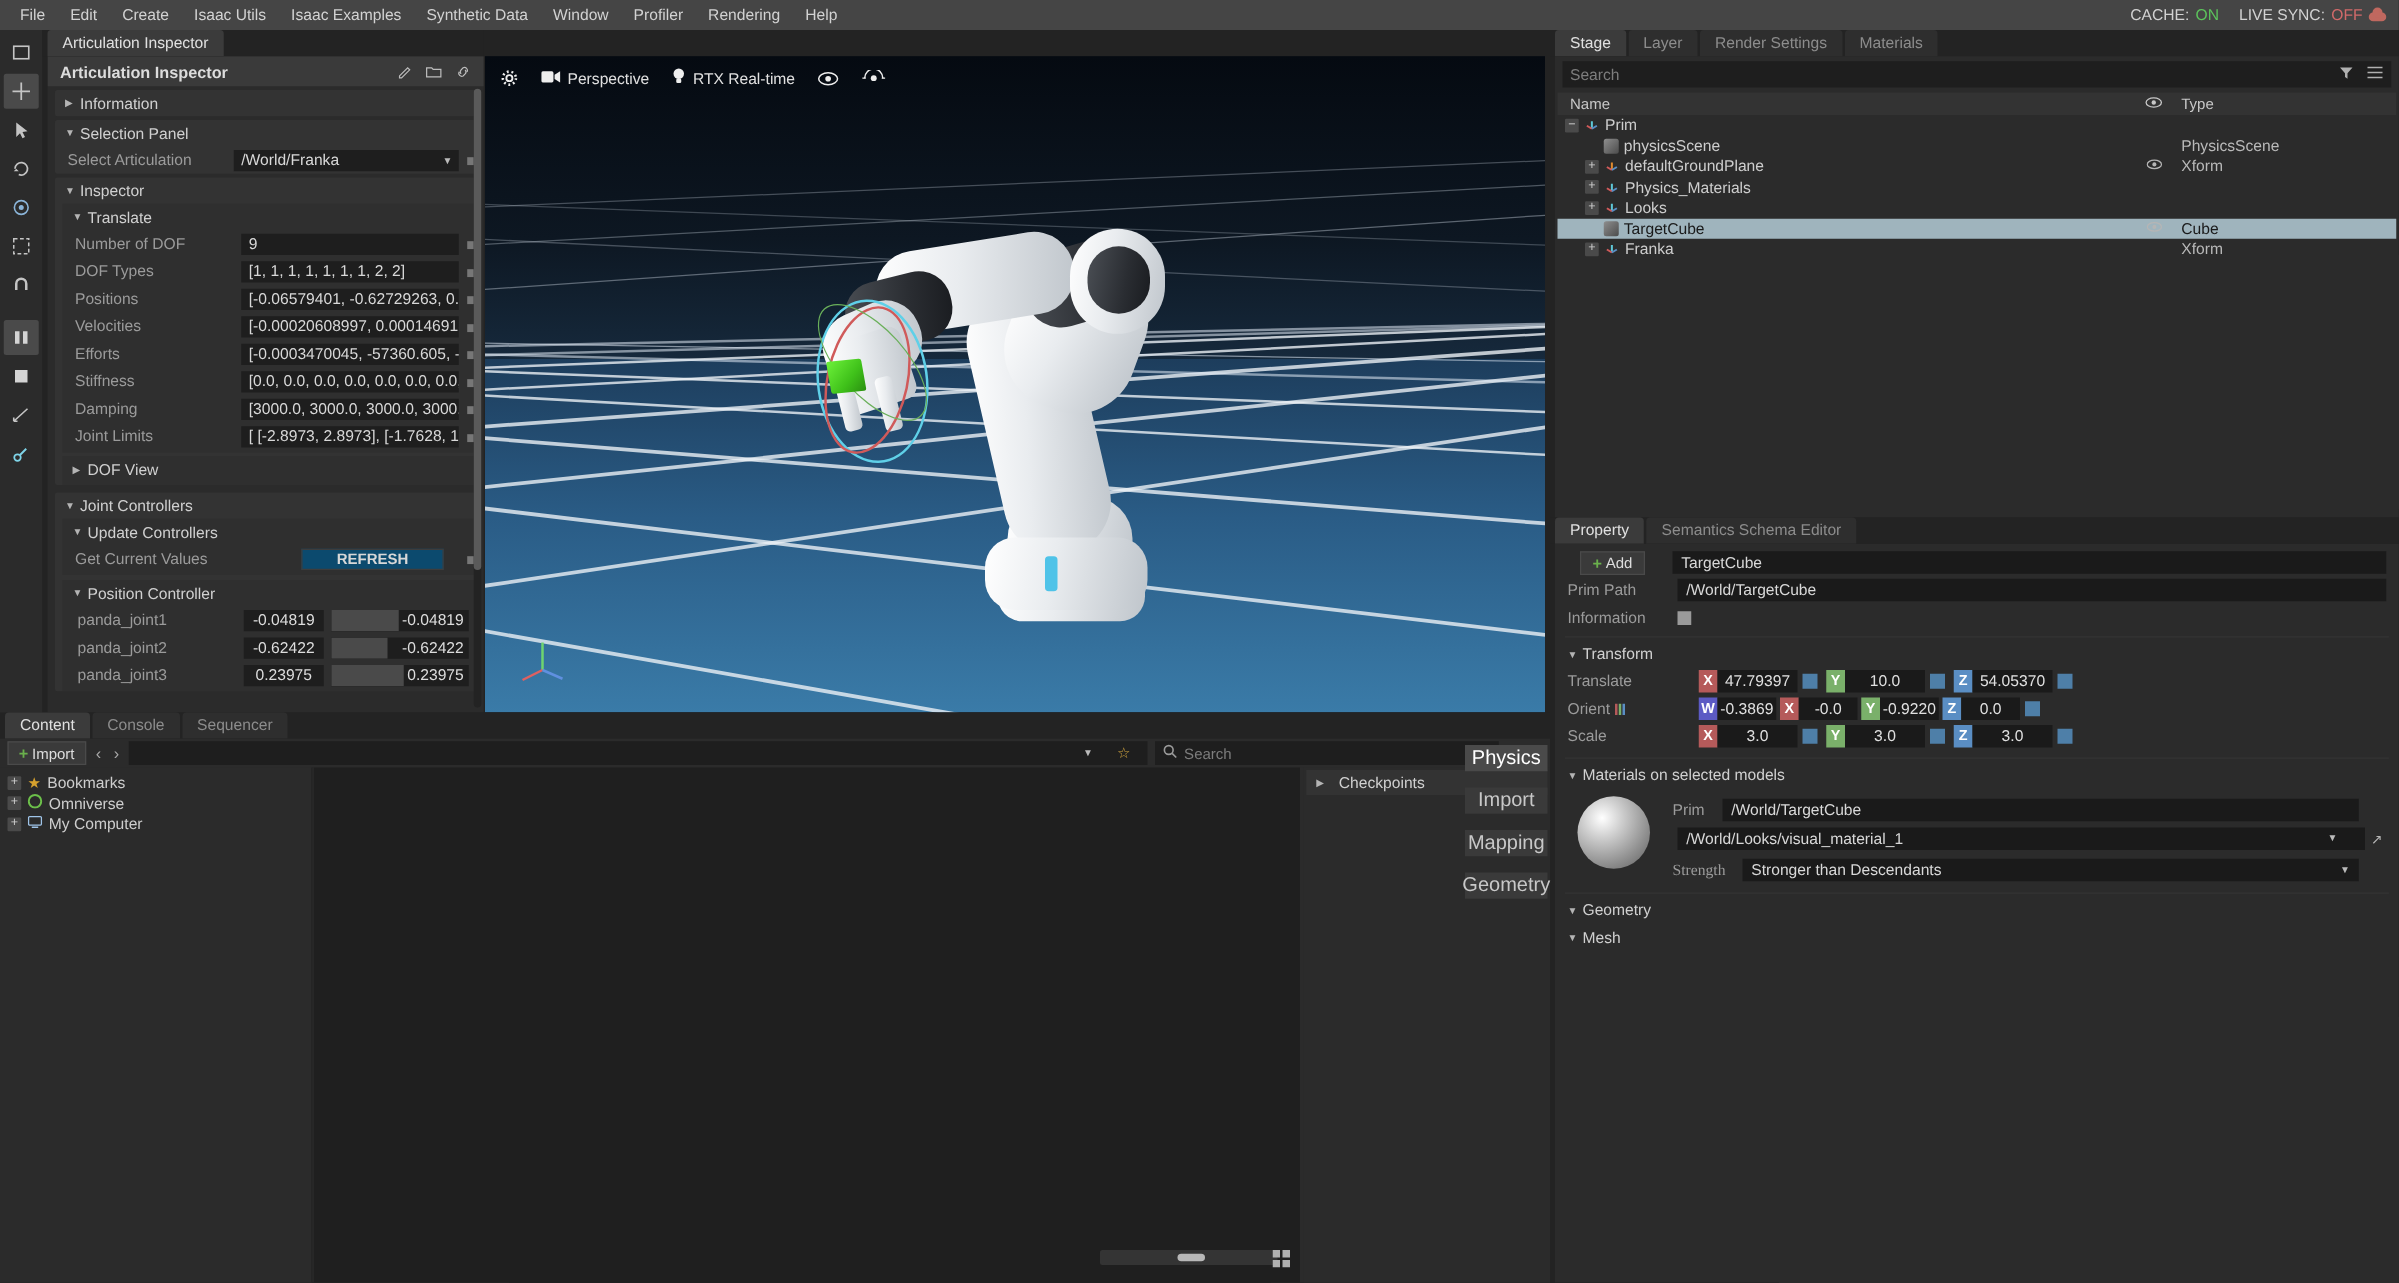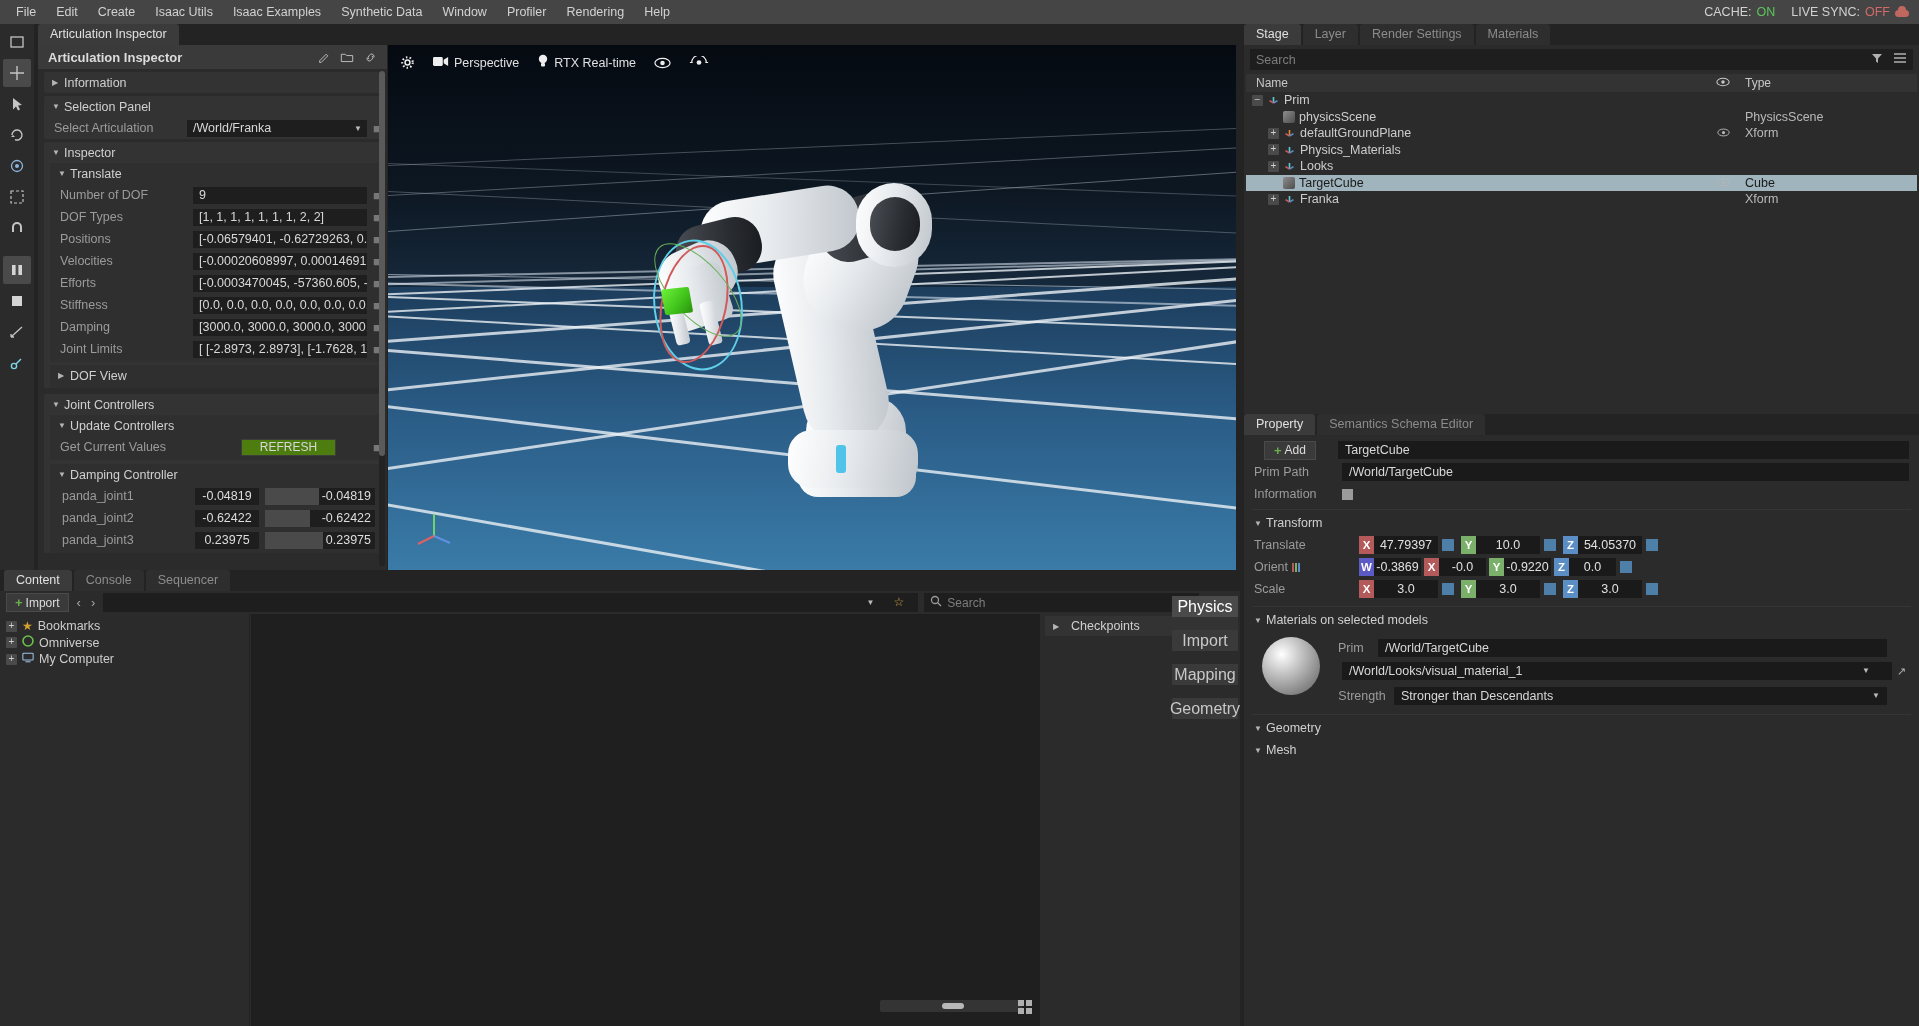--- a/index.html
+++ b/index.html
@@ -111,23 +111,23 @@
 
   .dropdown-field {
     flex: 1; height: 17px; background: #1e1e1e; color: #d8d8d8;
     font-size: 12.5px; line-height: 17px; padding-left: 6px;
     position: relative; margin-right: 4px;
   }
   .dropdown-field .caret {
     position: absolute; right: 5px; top: 0; font-size: 8px; color: #bbb;
   }
   .btn-refresh {
-    width: 95px; height: 17px; background: #4d7c0f; border: 1px solid #3d3d3d;
+    width: 114px; height: 17px; background: #0c4a6e; border: 1px solid #3d3d3d;
     color: #d8d8d8; font-size: 12px; display:flex; align-items:center;
-    justify-content:center; margin-left:48px;
+    justify-content:center; margin-left:48px;font-weight:bold;
   }
   .jc-row { display: flex; align-items: center; height: 22px; padding-left: 12px; }
   .jc-label { width: 133px; color: #9b9b9b; font-size: 12.5px;}
   .jc-val { width: 64px; height: 17px; background: #1e1e1e; color:#ddd;
      font-size:12.5px; line-height:17px; text-align:center; margin-right: 6px;}
   .jc-slider { flex:1; height: 17px; background: #1e1e1e; position: relative;
       margin-right: 8px; overflow:hidden;}
   .jc-slider .fill { position:absolute; left:0;top:0;bottom:0; background:#4a4a4a; }
   .jc-slider .txt { position: absolute; right: 4px; top:0; line-height:17px;
       font-size:12.5px; color:#ddd; }
@@ -490,21 +490,21 @@
         <div class="prop-row">
           <span class="prop-label">Get Current Values</span>
           <span class="btn-refresh">REFRESH</span>
           <span style="flex:1"></span>
           <span class="prop-dots">■</span>
         </div>
       </div>
       <div class="coll-inner" style="margin-top:4px;">
         <div class="coll-hd">
           <span class="arrow">▼</span>
-          <span>Damping Controller</span>
+          <span>Position Controller</span>
         </div>
         <div id="joint-rows">
             <div class="jc-row">
               <span class="jc-label">panda_joint1</span>
               <span class="jc-val">-0.04819</span>
               <span class="jc-slider">
                 <span class="fill" style="width:49%"></span>
                 <span class="txt">-0.04819</span>
               </span>
             </div>
@@ -889,21 +889,21 @@
           <span class="pp-input" style="margin-right:22px;">/World/TargetCube</span>
         </div>
         <div class="pp-row" style="padding-left:0; height:26px;">
           <span class="sel-combo" style="margin-left:4px; margin-right:2px;">
             <span>/World/Looks/visual_material_1</span>
             <span class="caret">▼</span>
           </span>
           <span class="icon-btn">↗</span>
         </div>
         <div class="pp-row" style="padding-left:0; height:24px;">
-          <span class="pp-label" style="width:56px; text-align:center; padding-right:8px;">Strength</span>
+          <span class="pp-label" style="width:56px; text-align:left; padding-right:8px;font-family:Liberation Serif, serif;">Strength</span>
           <span class="sel-combo2" style="margin-right:22px;">
             <span>Stronger than Descendants</span>
             <span class="caret">▼</span>
           </span>
         </div>
       </div>
     </div>
 
     <div style="height:1px; background:#353535; margin:6px 8px 2px 8px;"></div>
     <div class="sec-hd">

